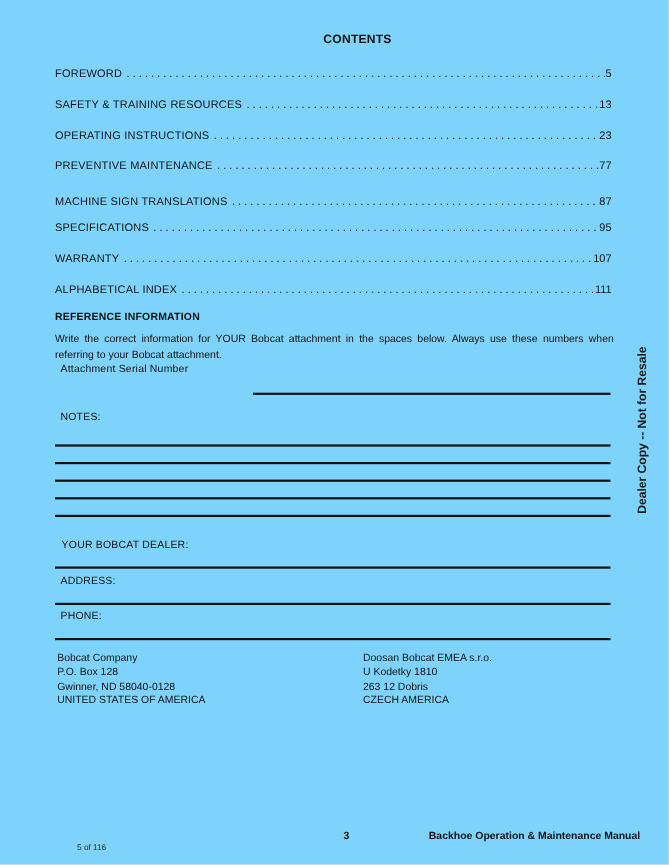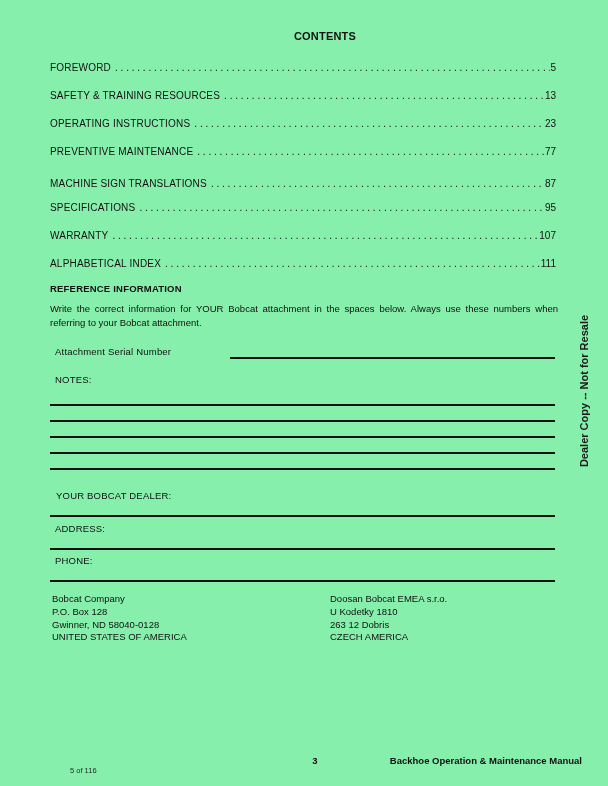--- a/index.html
+++ b/index.html
@@ -1,19 +1,19 @@
 <!DOCTYPE html>
 <html><head>
 <meta charset="utf-8">
 <style>
   html,body{margin:0;padding:0;background:#e8e8e8;}
   .page{
     position:relative;
     width:608px;height:786px;
-    background:#86efac;
+    background:#7dd3fc;
     font-family:"Liberation Sans", sans-serif;
     color:#111;
     overflow:hidden;
   }
   .abs{position:absolute;}
   
   .contents-title{
     left:50px;top:30px;width:550px;
     text-align:center;font-weight:bold;font-size:11px;letter-spacing:.2px;
   }
@@ -94,21 +94,21 @@
   </div>
   <div class="abs toc-row" style="top:258px">
     <span class="toc-label">ALPHABETICAL INDEX</span>
     <span class="leader">. . . . . . . . . . . . . . . . . . . . . . . . . . . . . . . . . . . . . . . . . . . . . . . . . . . . . . . . . . . . . . . . . . . . . . . . . . . . . . . . . . . . . . . . . . . . . . . . . . . . . . . . . . . . . . . . . . . . . . . . . . . . . . . . . . . . . . . . . . . . </span>
     <span class="toc-page">111</span>
   </div>
 
   <div class="abs ref-heading">REFERENCE INFORMATION</div>
   <div class="abs instructions">Write the correct information for YOUR Bobcat attachment in the spaces below. Always use these numbers when referring to your Bobcat attachment.</div>
 
-  <div class="abs field-label" style="left:55px;top:346px">Attachment Serial Number</div>
+  <div class="abs field-label" style="left:55px;top:330px">Attachment Serial Number</div>
   <div class="abs wline-thin" style="left:230px;top:357px;width:325px"></div>
 
   <div class="abs field-label" style="left:55px;top:374px">NOTES:</div>
   <div class="abs wline" style="left:50px;top:404px;width:505px"></div>
   <div class="abs wline" style="left:50px;top:420px;width:505px"></div>
   <div class="abs wline" style="left:50px;top:436px;width:505px"></div>
   <div class="abs wline" style="left:50px;top:452px;width:505px"></div>
   <div class="abs wline" style="left:50px;top:468px;width:505px"></div>
 
   <div class="abs field-label" style="left:56px;top:490px">YOUR BOBCAT DEALER:</div>

